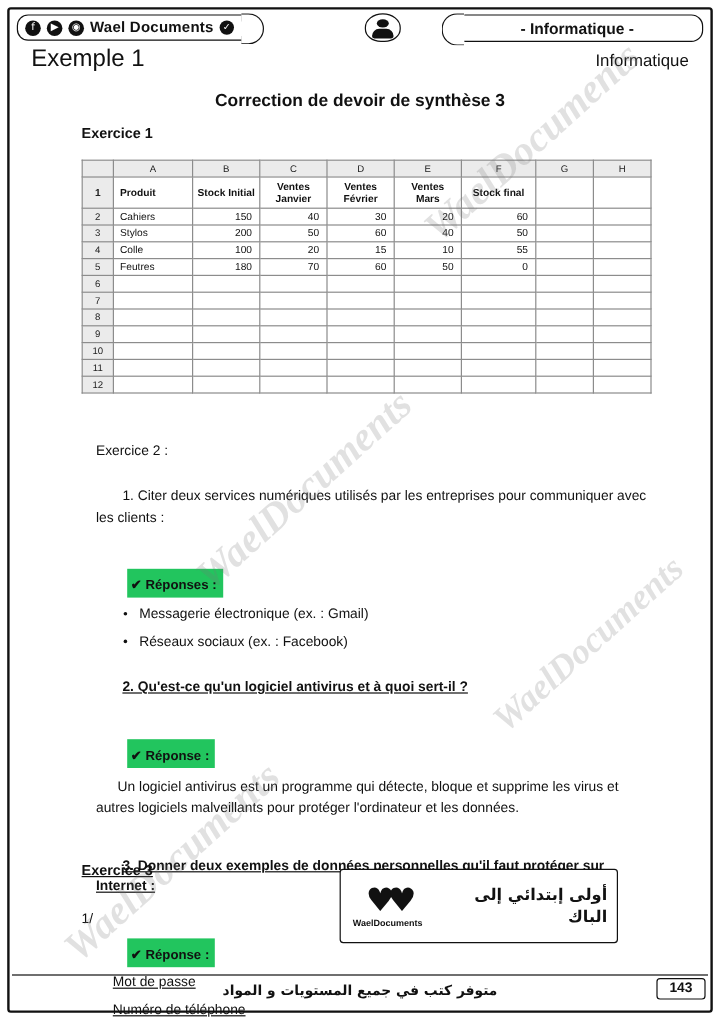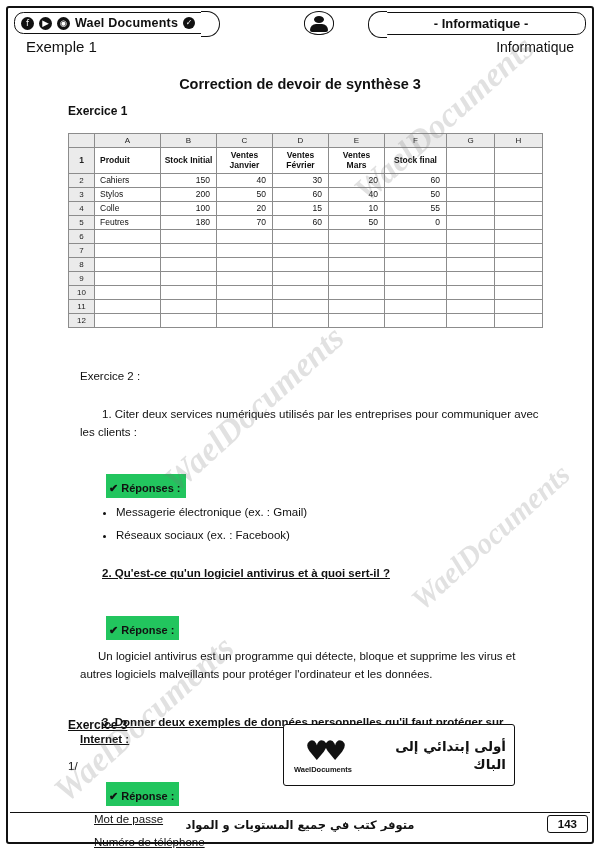--- a/index.html
+++ b/index.html
@@ -103,21 +103,21 @@
     border:1.6px solid #111;border-right:none;
     border-radius:13px 0 0 13px;background:#fff;
   }
 
   
   .row-title {
     position:absolute; left:0; right:0; top:38px;
     padding:0 26px;
     display:flex; justify-content:space-between; align-items:baseline;
   }
-  .exemple { font-size:15px;text-align:right; }
+  .exemple { font-size:20px;text-align:right; }
   .matiere { font-size:14px; }
 
   .doc-title {
     position:absolute; left:0; right:0; top:76px;
     text-align:center;
     font-size:14.5px; font-weight:bold;
   }
 
   .ex1 {
     position:absolute; left:68px; top:104px;

